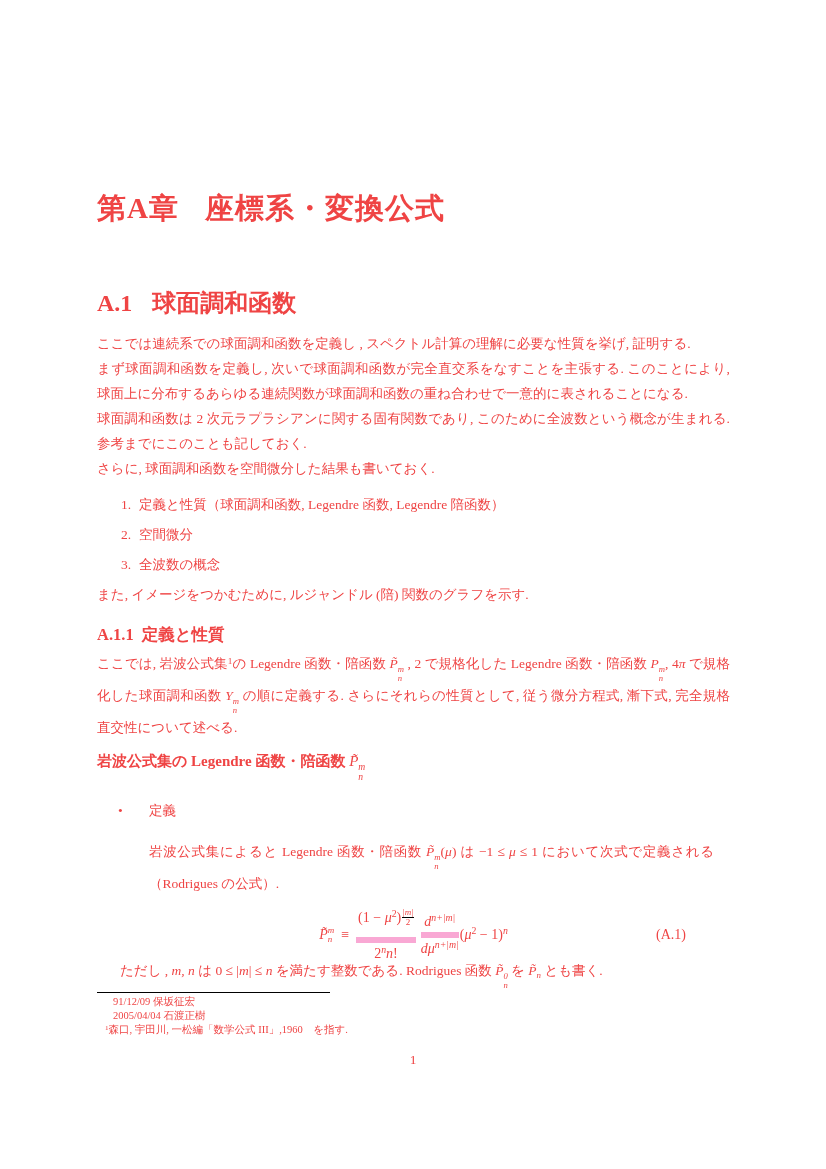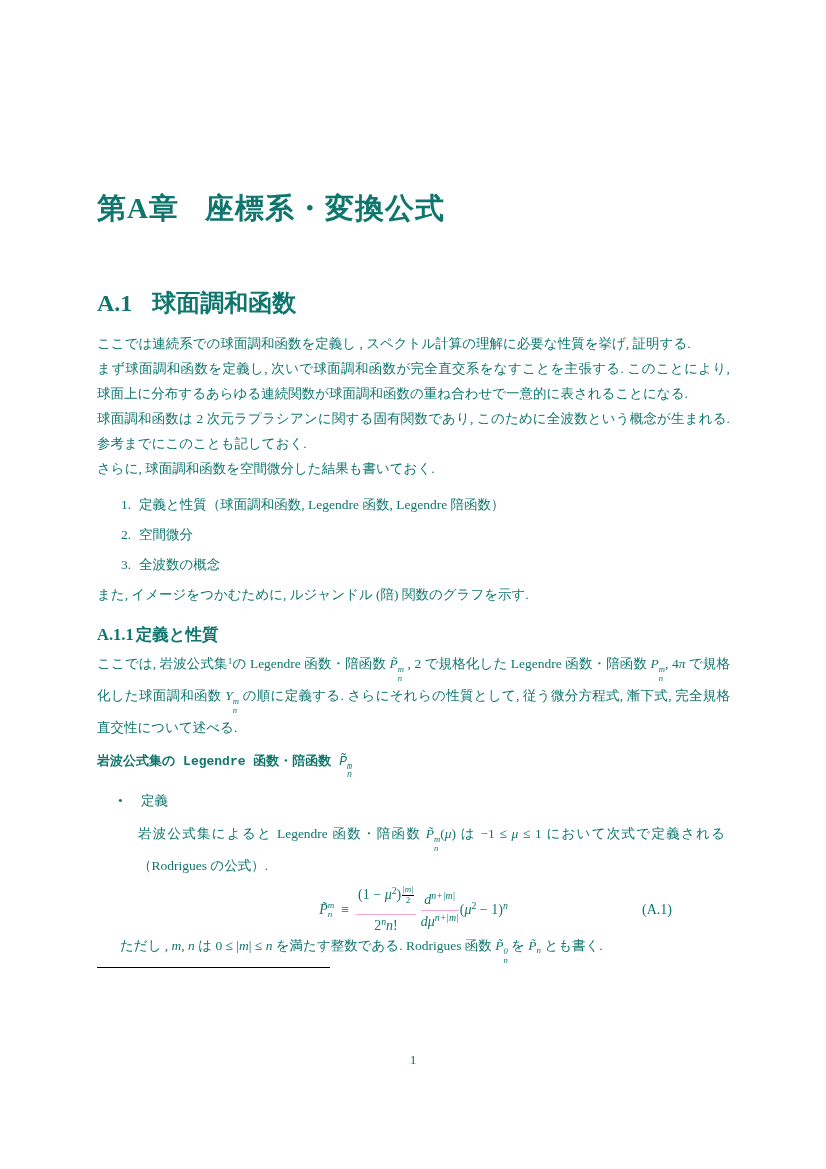--- a/index.html
+++ b/index.html
@@ -1,63 +1,63 @@
 <!DOCTYPE html>
 <html lang="ja"><head>
 <meta charset="utf-8">
 <style>
   html,body { margin:0; padding:0; background:#e8e8e8; }
   .page {
     position:relative; width:826px; height:1169px; margin:0 auto;
-    background:#ffffff; color:#0f766e;
+    background:#ffffff; color:#ef4444;
     font-family:"Liberation Serif","DejaVu Serif",serif;
     overflow:hidden;
   }
   .content { position:absolute; left:97px; top:0; width:633px; }
   .chapter { margin:190px 0 0 0; font-size:29px; line-height:36px; font-weight:bold; letter-spacing:1px; }
   .chapter .t2 { margin-left:26px; }
   .section { margin:64px 0 0 0; font-size:24px; line-height:26px; font-weight:bold; }
   .section .t2 { margin-left:20px; }
   p.body { margin:0 0 0 0; font-size:13.5px; line-height:25px; text-align:justify; }
   p.first { margin-top:15px; }
   .numlist { margin:11px 0 0 0; padding:0; list-style:none; font-size:13.5px; line-height:25px; }
   .numlist li { position:relative; padding-left:42px; margin-top:5px; }
   .numlist li:first-child { margin-top:0; }
   .numlist .num { position:absolute; left:24px; }
   p.tight { margin-top:5px; }
   .subsection { margin:17px 0 0 0; font-size:16.5px; line-height:22px; font-weight:bold; }
-  .subsection .t2 { margin-left:2px; }
-  .runin { margin:9px 0 0 0; font-size:13px; line-height:25px; font-weight:bold;font-family:Liberation Mono, monospace; }
+  .subsection .t2 { margin-left:8px; }
+  .runin { margin:9px 0 0 0; font-size:15px; line-height:25px; font-weight:bold; }
   .bullet-item { margin-top:8px; position:relative; padding-left:36px; }
   .bullet-item .bullet { position:absolute; left:21px; top:0; font-size:13.5px; line-height:25px; }
   .bullet-item p { margin:0; }
   
   .it { font-style:italic; }
   .nb { font-weight:normal; }
   .sup { font-size:0.68em; vertical-align:0.45em; line-height:0; }
   .msub { font-size:0.66em; vertical-align:-0.3em; line-height:0; font-style:italic; }
   .ss { display:inline-flex; flex-direction:column; font-size:0.64em; line-height:1.05;
         vertical-align:-0.45em; text-align:left; }
   .ss span { font-style:italic; }
   
   .equation-wrap { position:relative; margin-top:9px; height:46px;
                    display:flex; align-items:center; justify-content:center; font-size:14px; }
   .eqbody { display:inline-flex; align-items:center; }
   .rel { margin:0 7px; }
   .frac { display:inline-flex; flex-direction:column; text-align:center; vertical-align:middle; }
-  .frac .fnum { border-bottom:1px solid #f9a8d4; padding:0 2px 2px 2px; line-height:17px; }
+  .frac .fnum { border-bottom:6px solid #f9a8d4; padding:0 2px 2px 2px; line-height:17px; }
   .frac .fden { padding-top:2px; line-height:17px; }
   .frac2 { margin-left:5px; margin-right:1px; }
   .tfrac { display:inline-flex; flex-direction:column; font-size:9px; line-height:1.05;
            text-align:center; position:relative; top:-7px; margin-left:1px; }
   .tfrac span:first-child { border-bottom:1px solid #000; }
   .tfrac span { font-style:italic; }
   .esup { font-size:0.7em; vertical-align:0.55em; line-height:0; font-style:italic;text-align:center; }
   .esupd { font-size:0.7em; vertical-align:0.55em; line-height:0; }
-  .eqnum { position:absolute; right:58px; top:50%; transform:translateY(-50%);text-align:right; }
+  .eqnum { position:absolute; right:44px; top:50%; transform:translateY(-50%);text-align:right; }
   .tadashi { margin-top:16px; padding-left:23px; line-height:22px; }
   .footrule { margin-top:2px; width:233px; border-top:1px solid #000; }
   .footnotes { margin-top:2px; font-size:10.5px; line-height:14px; }
   .footnotes .fl { padding-left:16px; }
   .footnotes .fn1 { padding-left:8px; }
   .pagenum { position:absolute; left:0; right:0; top:1052px; text-align:center; font-size:13.5px; }
 </style>
 </head>
 <body>
 
@@ -94,22 +94,22 @@
           <span>n</span>
         </span><span> の順に定義する. さらにそれらの性質として, 従う微分方程式, 漸下式, 完全規格直交性について述べる.</span></p>
 
     <p class="runin"><span>岩波公式集の Legendre 函数・陪函数 </span><span class="it nb">P̃</span><span class="ss nb">
           <span>m</span>
           <span>n</span>
         </span></p>
 
     <div class="bullet-item">
       <span class="bullet">•</span>
-      <p class="body" style="margin:8px">定義</p>
-      <p class="body" style="margin:5px"><span>岩波公式集によると Legendre 函数・陪函数 </span><span class="it">P̃</span><span class="ss">
+      <p class="body" style="margin:16px">定義</p>
+      <p class="body" style="margin:16px"><span>岩波公式集によると Legendre 函数・陪函数 </span><span class="it">P̃</span><span class="ss">
             <span>m</span>
             <span>n</span>
           </span><span>(</span><span class="it">μ</span><span>) は −1 ≤ </span><span class="it">μ</span><span> ≤ 1 において次式で定義される（Rodrigues の公式）.</span></p>
     </div>
 
     <div class="equation-wrap">
       <span class="eqbody">
         <span class="it">P̃</span>
           <span class="ss">
             <span>m</span>
@@ -131,16 +131,21 @@
       </span>
       <span class="eqnum">(A.1)</span>
     </div>
 
     <p class="body tadashi"><span>ただし , </span><span class="it">m, n</span><span> は 0 ≤ |</span><span class="it">m</span><span>| ≤ </span><span class="it">n</span><span> を満たす整数である. Rodrigues 函数 </span><span class="it">P̃</span><span class="ss">
           <span>0</span>
           <span>n</span>
         </span><span> を </span><span class="it">P̃</span><span class="msub">n</span><span> とも書く.</span></p>
 
     <div class="footrule"></div>
+    <div class="footnotes">
+      <div class="fl">91/12/09 保坂征宏</div>
+      <div class="fl">2005/04/04 石渡正樹</div>
+      <div class="fn1"><span class="sup">1</span><span>森口, 宇田川, 一松編「数学公式 III」,1960　を指す.</span></div>
+    </div>
   </div>
 
   <div class="pagenum">1</div>
 </div>
 
 </body></html>

